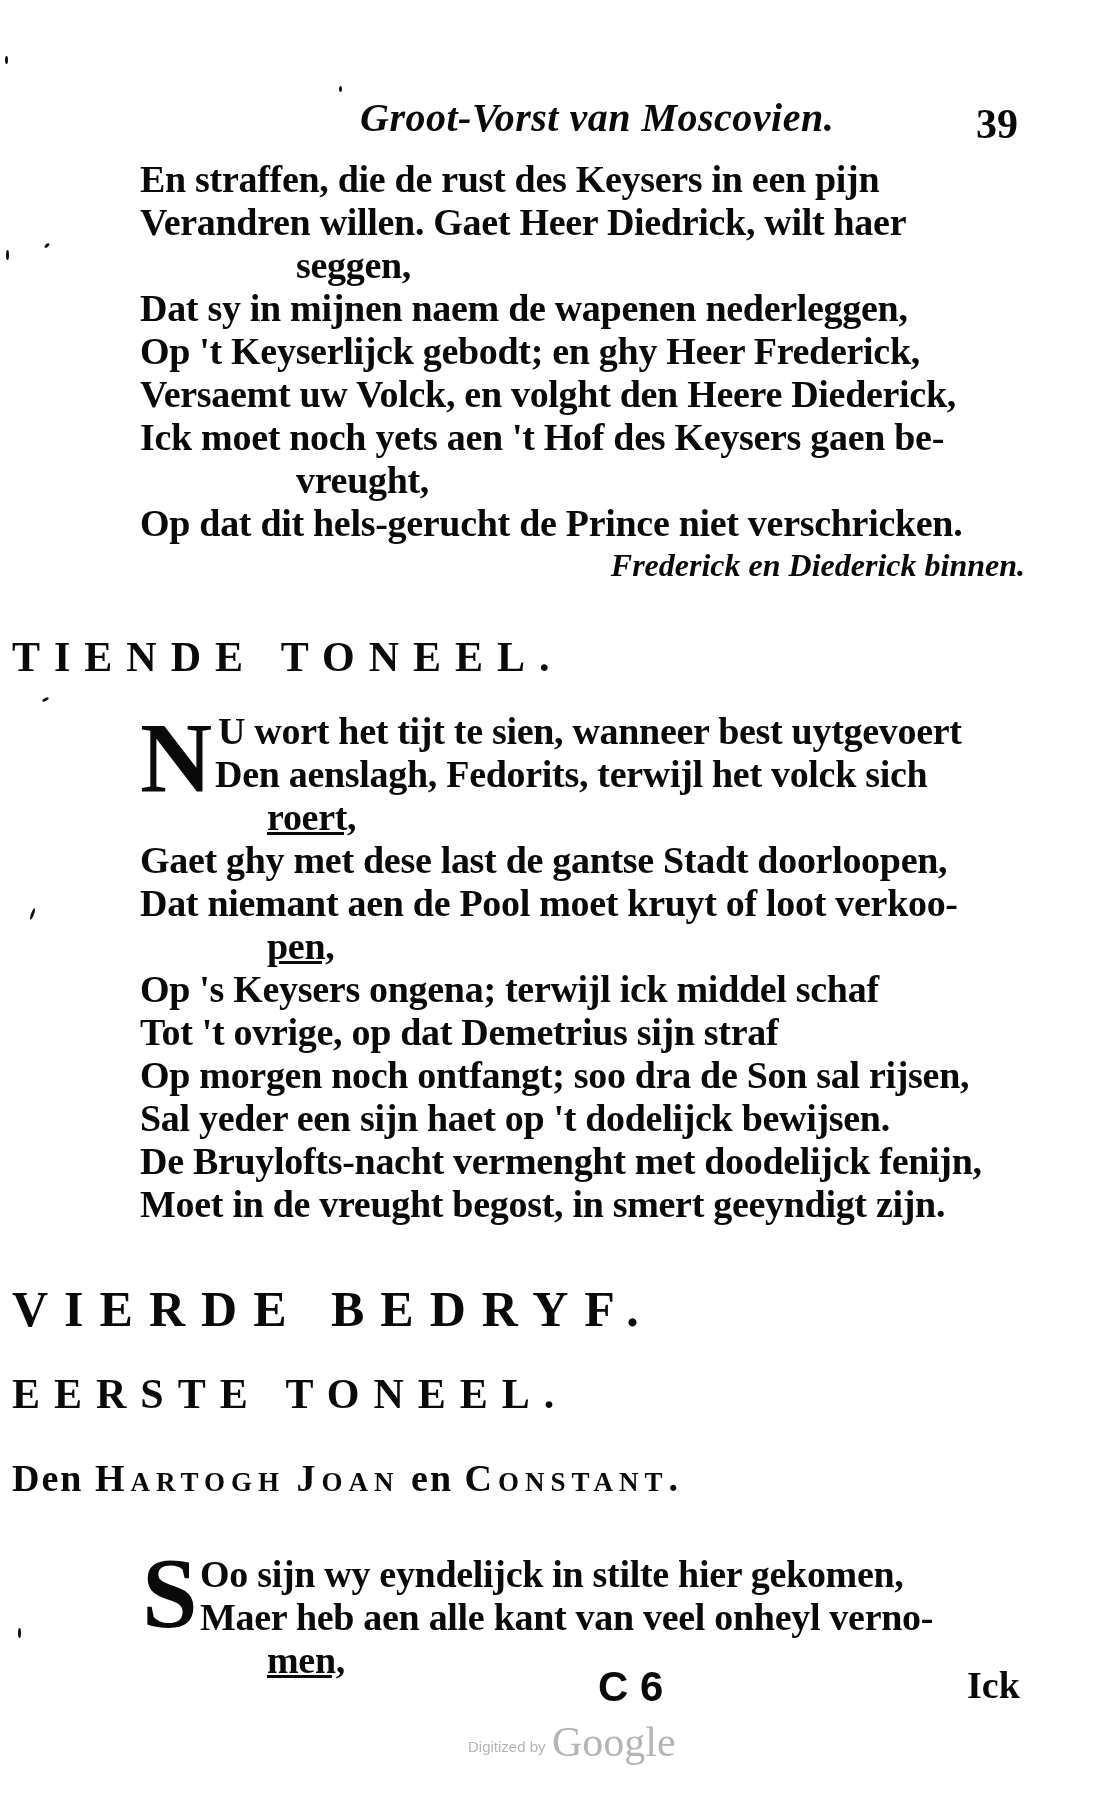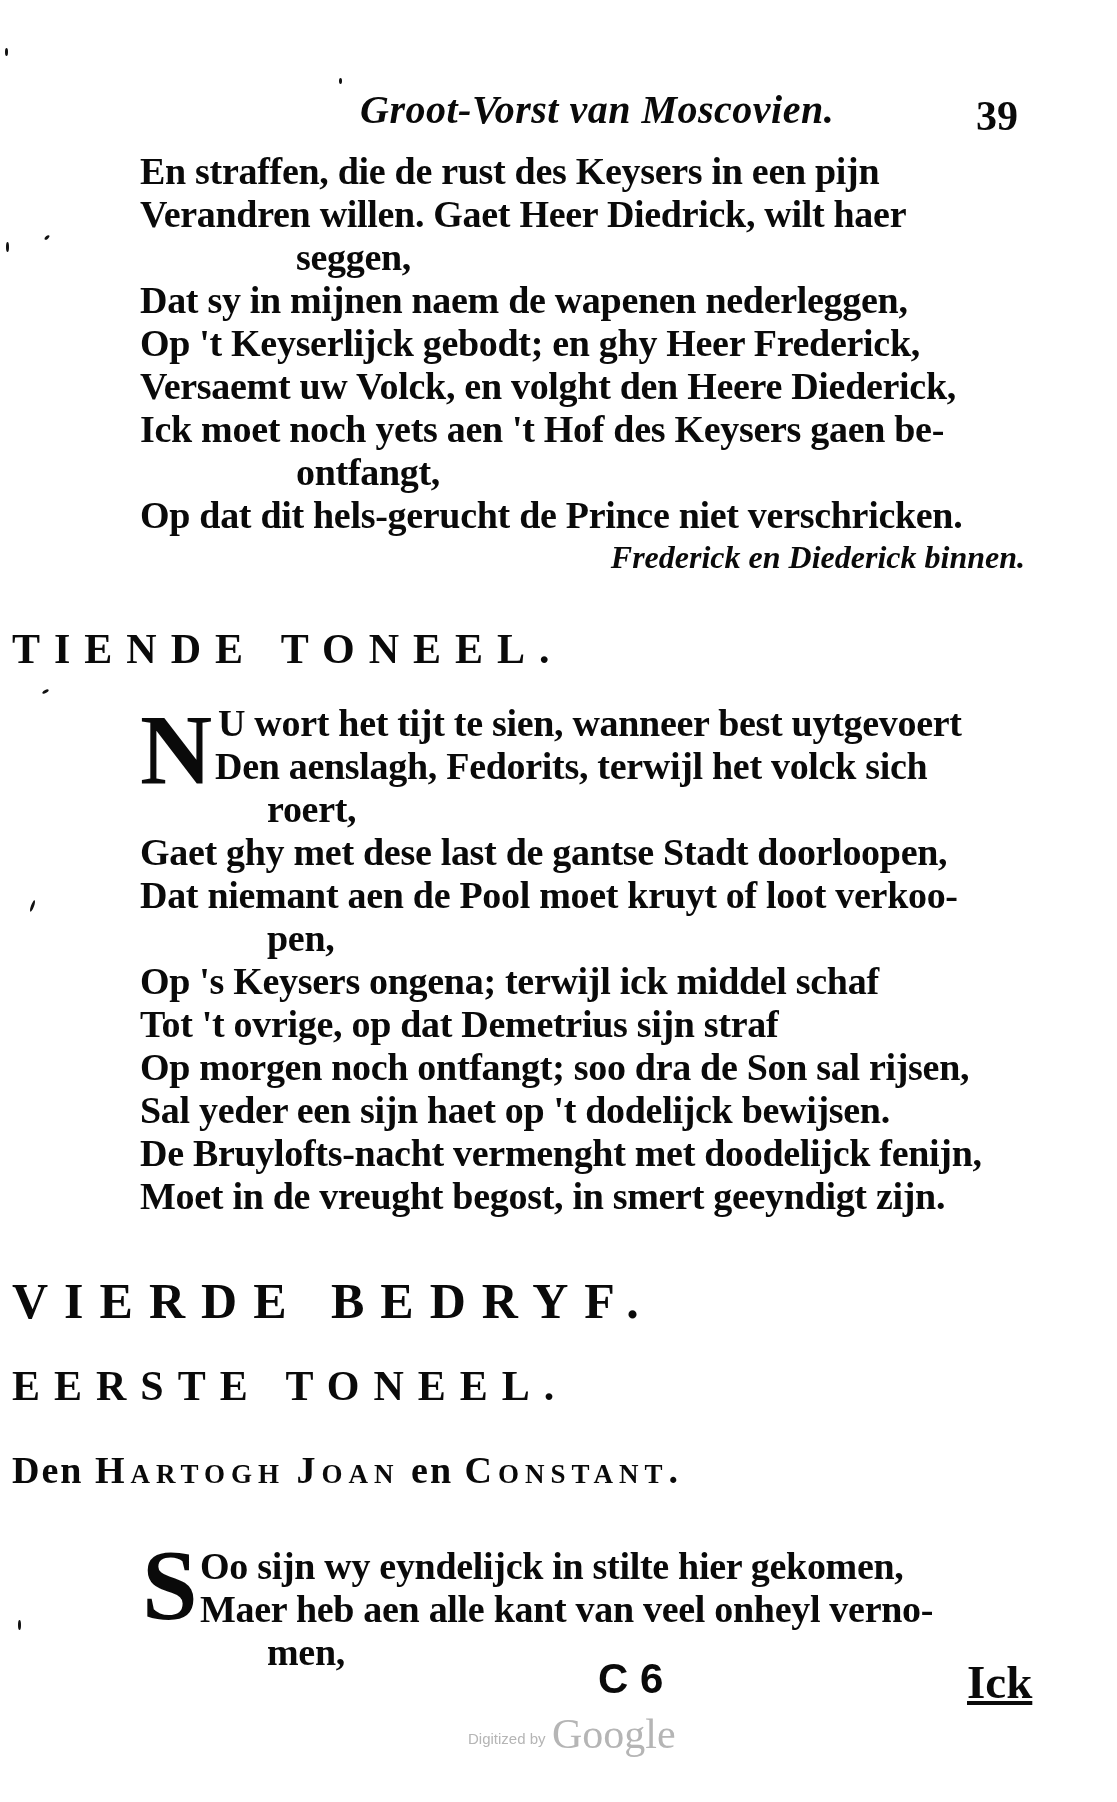--- a/index.html
+++ b/index.html
@@ -1,39 +1,39 @@
 <!DOCTYPE html>
 <html><head>
 <meta charset="utf-8">
 <style>
   html, body { margin: 0; padding: 0; background: #ffffff; }
   body {
     width: 1117px; height: 1802px; position: relative; overflow: hidden;
     font-family: "Liberation Serif", "DejaVu Serif", serif;
     color: #0a0a0a;
   }
-  .page { position: absolute; left: 0; top: 0; width: 1117px; height: 1766px; }
+  .page { position: absolute; left: 0; top: 8px; width: 1117px; height: 1766px; }
 
   .running-head {
     position: absolute; top: 86px; left: 360px;
     font-style: italic; font-weight: bold; font-size: 40px;
     letter-spacing: 0.5px; white-space: nowrap;
   }
   .page-number {
     position: absolute; top: 92px; left: 976px;
     font-weight: bold; font-size: 42px;
   }
 
   .line {
     position: absolute; left: 140px; white-space: nowrap;
     font-size: 38px; line-height: 42px; font-weight: 600;
     letter-spacing: -0.3px;
   }
   .indent { left: 296px; }
-  .indent2 { left: 267px; }
+  .indent2 { left: 267px; text-decoration: underline; }
   .stage-dir {
     position: absolute; right: 92px; white-space: nowrap;
     font-style: italic; font-weight: bold; font-size: 32px; line-height: 40px;
   }
   .heading {
     position: absolute; left: 0; width: 1117px; text-align: left;
     white-space: nowrap; font-weight: bold; padding-left: 12px;
   }
   .h-scene { font-size: 42px; letter-spacing: 14px; }
   .h-act { font-size: 50px; letter-spacing: 16px; }
@@ -44,21 +44,21 @@
     position: absolute; font-weight: bold; font-size: 100px; line-height: 90px;
   }
 
   .signature {
     position: absolute; top: 1655px; left: 598px;
     font-family: "Liberation Sans", "DejaVu Sans", sans-serif;
     font-weight: bold; font-size: 42px;
   }
   .catchword {
     position: absolute; top: 1655px; left: 967px;
-    font-weight: bold; font-size: 47px; text-decoration: underline;
+    font-weight: bold; font-size: 38px;
   }
   .digitized {
     position: absolute; top: 1710px; left: 460px;
     color: #b5b5b5; white-space: nowrap;
     font-family: "Liberation Sans", "DejaVu Sans", sans-serif;
   }
   .digitized .by { font-size: 15px; vertical-align: 4px; margin-left: 8px; }
   .digitized .google {
     font-family: "Liberation Serif", "DejaVu Serif", serif;
     font-size: 42px; margin-left: 2px;
@@ -74,21 +74,21 @@
   <div class="page-number">39</div>
 
   <div>
     <div class="line" style="top:150px">En straffen, die de rust des Keysers in een pijn</div>
     <div class="line" style="top:193px">Verandren willen.  Gaet Heer Diedrick, wilt haer</div>
     <div class="line indent" style="top:236px">seggen,</div>
     <div class="line" style="top:279px">Dat sy in mijnen naem de wapenen nederleggen,</div>
     <div class="line" style="top:322px">Op 't Keyserlijck gebodt;  en ghy Heer Frederick,</div>
     <div class="line" style="top:365px">Versaemt uw Volck, en volght den Heere Diederick,</div>
     <div class="line" style="top:408px">Ick moet noch yets aen 't Hof des Keysers gaen be-</div>
-    <div class="line indent" style="top:451px">ontfangt,</div>
+    <div class="line indent" style="top:451px">vreught,</div>
     <div class="line" style="top:494px">Op dat dit hels-gerucht de Prince niet verschricken.</div>
     <div class="stage-dir" style="top:537px">Frederick en Diederick binnen.</div>
   </div>
 
   <div class="heading h-scene" style="top:625px">TIENDE TONEEL.</div>
 
   <div>
     <div class="dropcap" style="top:705px; left:140px;">N</div>
     <div class="line" style="top:702px; left:218px">U  wort het tijt te sien, wanneer best uytgevoert</div>
     <div class="line" style="top:745px; left:215px">Den aenslagh, Fedorits, terwijl het volck sich</div>

